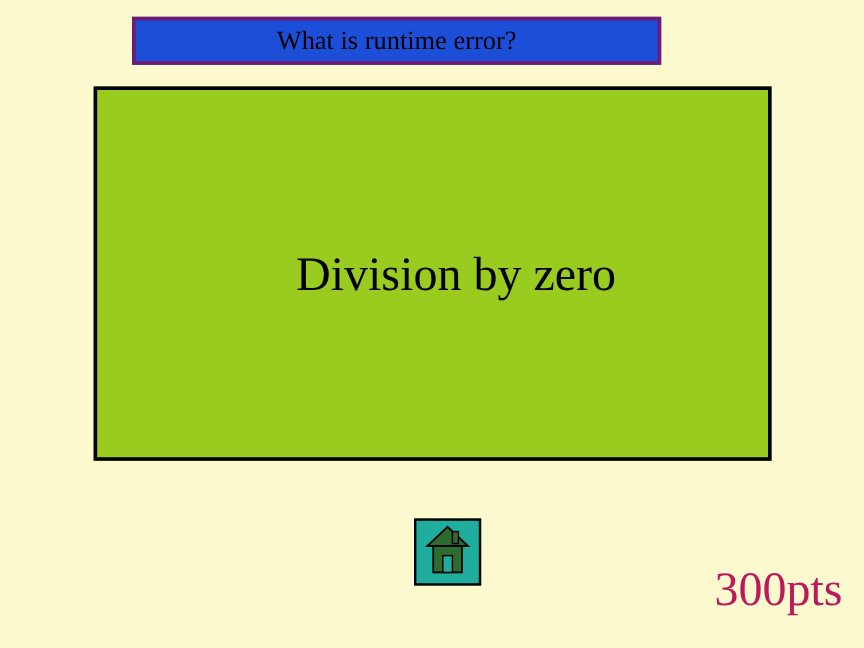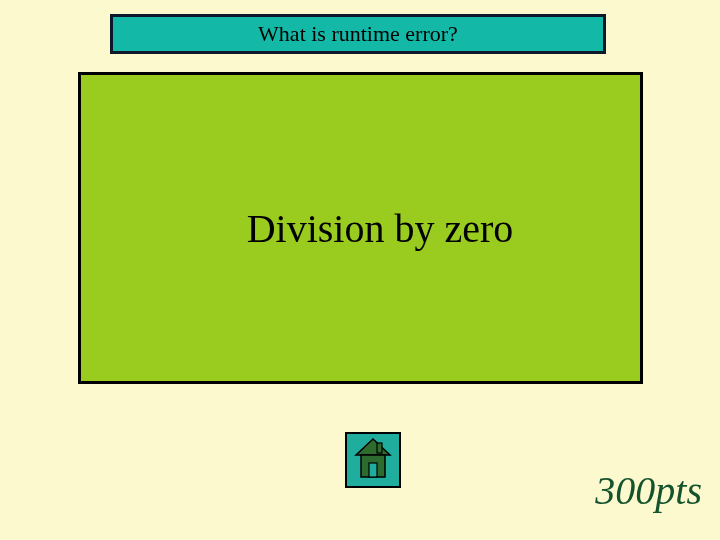--- a/index.html
+++ b/index.html
@@ -8,24 +8,24 @@
     height: 540px;
     background: #fdf9ce;
     font-family: "Times New Roman", Times, serif;
     position: relative;
     overflow: hidden;
   }
   .question-box {
     position: absolute;
     left: 110px;
     top: 14px;
-    width: 496px;
+    width: 441px;
     height: 40px;
-    background: #14b8a6;
-    border: 3px solid #0f172a;
+    background: #1d4ed8;
+    border: 3px solid #701a75;
     display: flex;
     align-items: center;
     justify-content: center;
   }
   .question-text {
     font-size: 22px;
     color: #000;
   }
   .answer-box {
     position: absolute;
@@ -59,22 +59,21 @@
   }
   .home-button svg {
     width: 40px;
     height: 42px;
   }
   .points {
     position: absolute;
     right: 18px;
     bottom: 26px;
     font-size: 40px;
-    color: #14532d;
-    font-style: italic;
+    color: #be185d;
   }
 </style>
 </head>
 <body>
 
 <div class="question-box">
   <span class="question-text">What is runtime error?</span>
 </div>
 
 <div class="answer-box">

